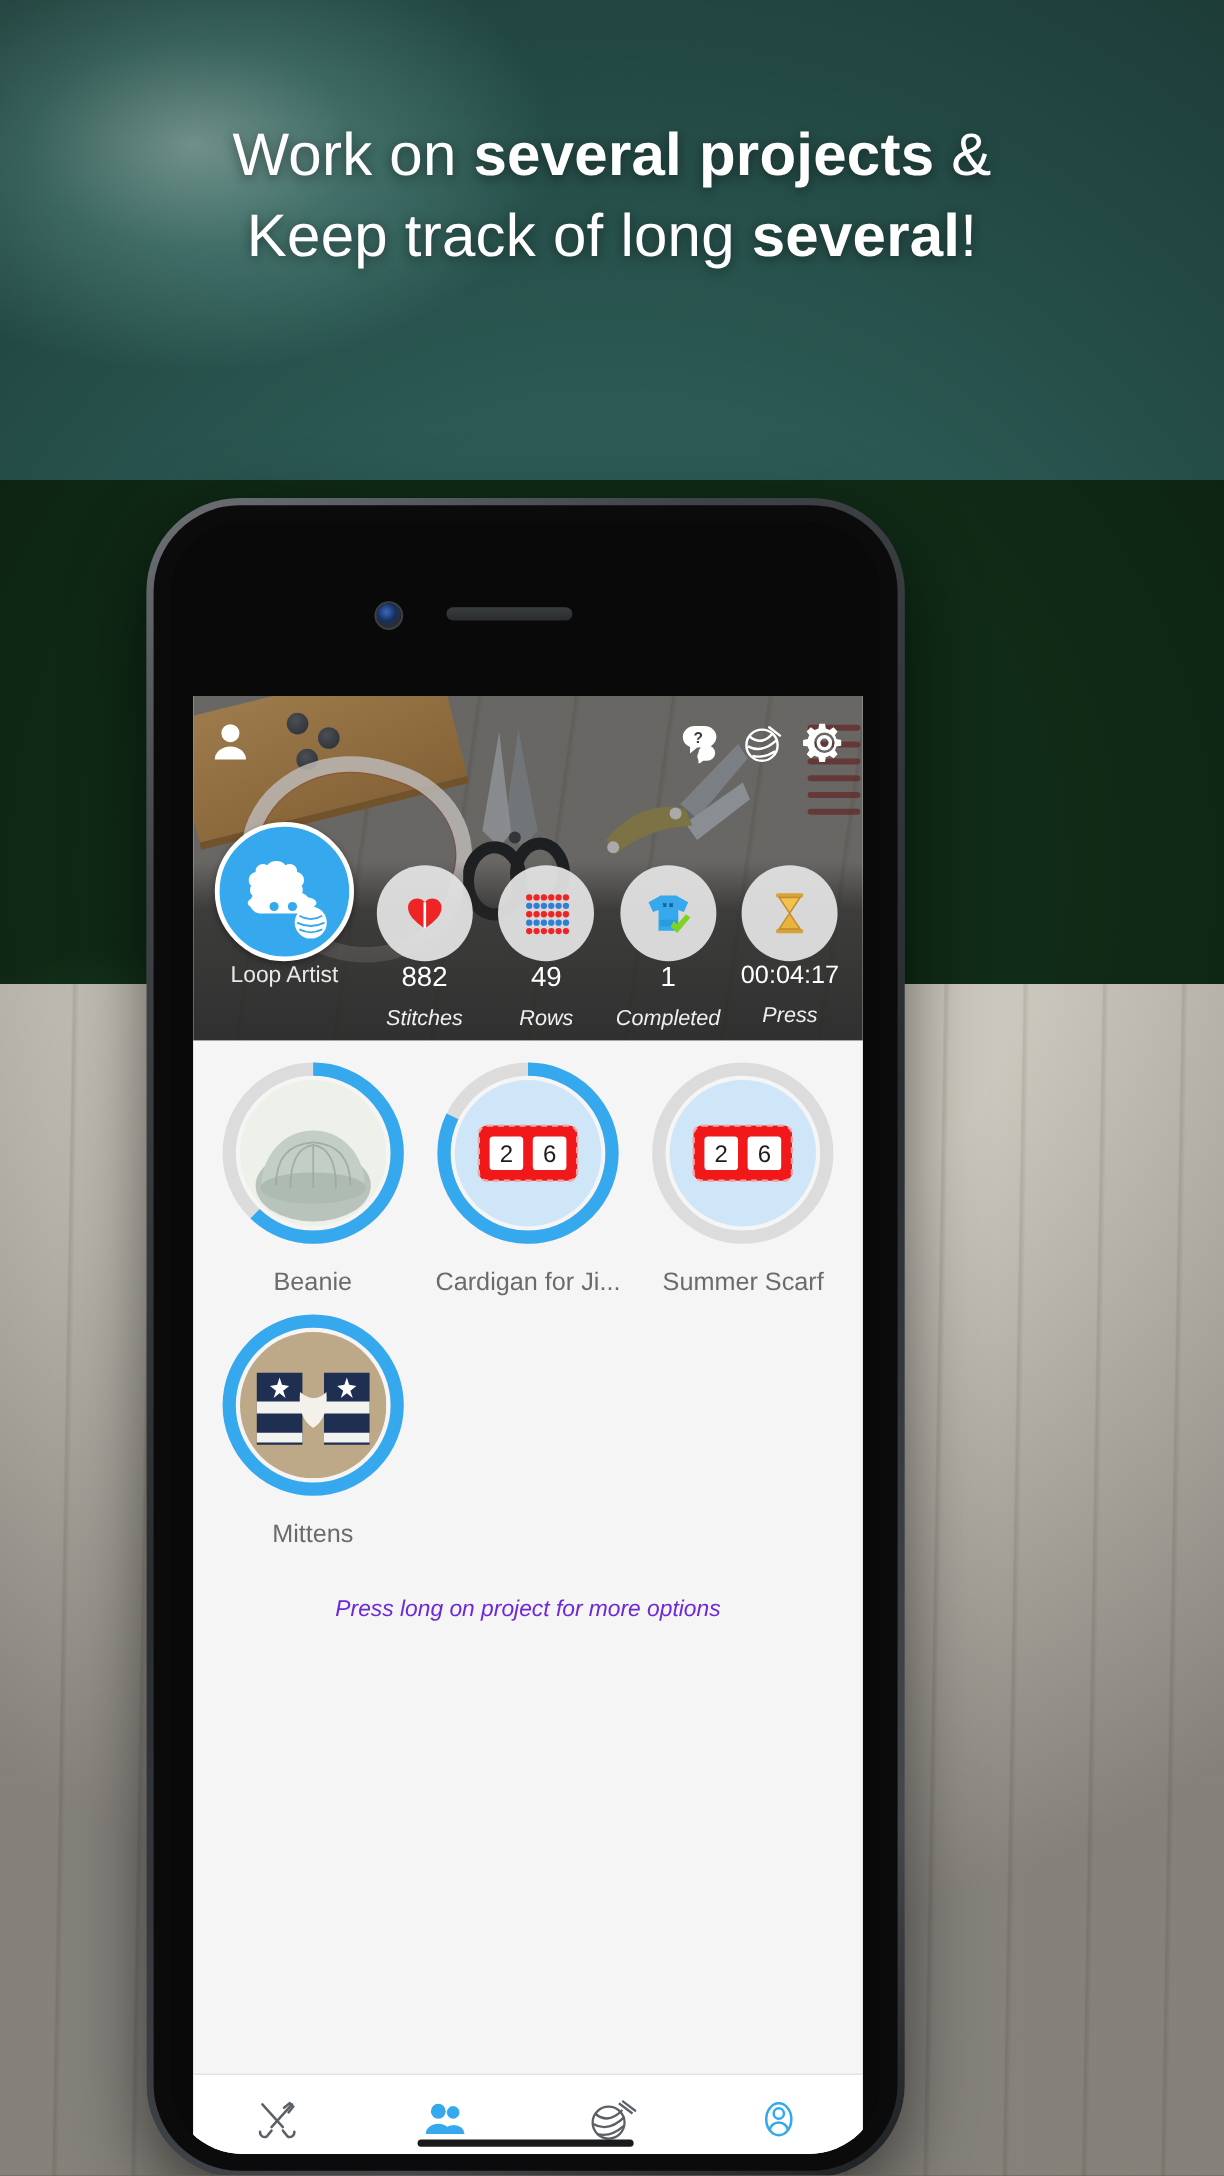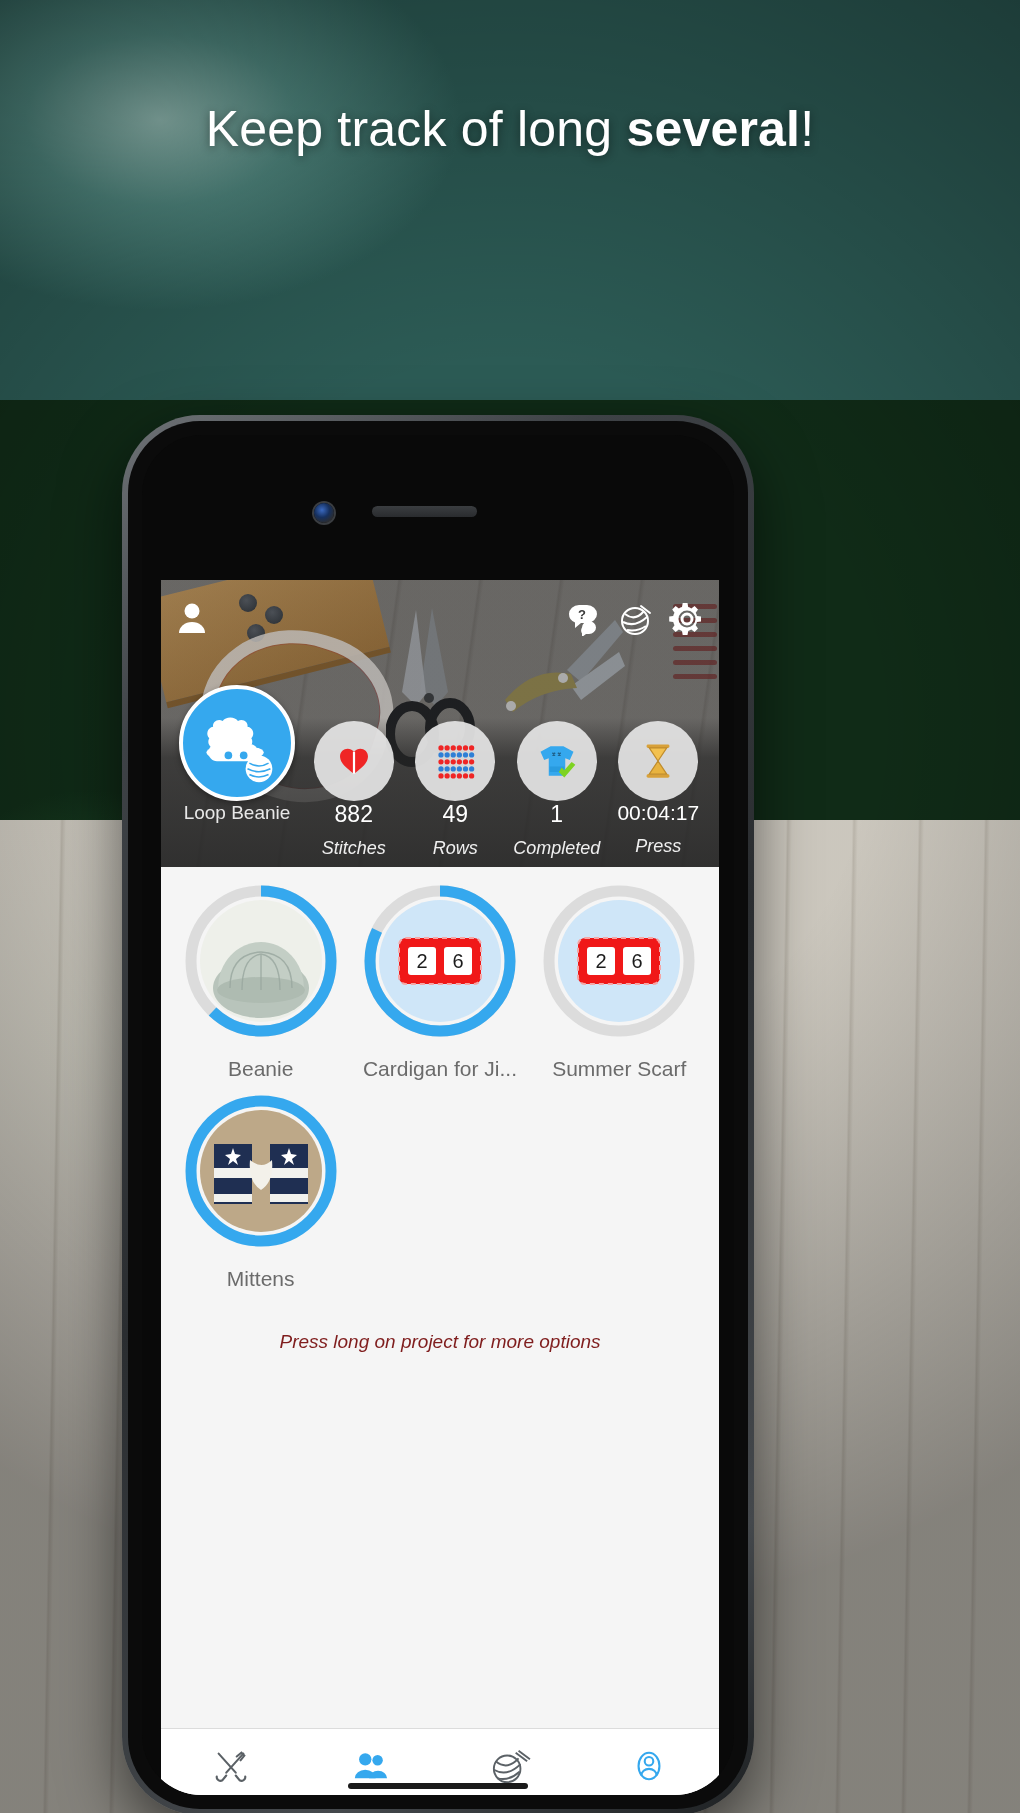--- a/index.html
+++ b/index.html
@@ -193,21 +193,21 @@
     width: 122px; height: 122px; border-radius: 50%;
     overflow:hidden; position:relative; z-index:2;
     display:flex; align-items:center; justify-content:center;
   }
   .proj-name {
     margin-top: 18px; font-size: 21px; color: #6b6b6b;
     white-space: nowrap;
   }
   .hint {
     width:100%; text-align:center; margin-top: 28px;
-    font-size: 19px; font-style: italic; color:#7f1d1d;
+    font-size: 19px; font-style: italic; color:#6d28d9;
   }
 
   
   .tabbar {
     flex: 0 0 74px; height: 74px;
     background:#fff; border-top: 1px solid #dcdcdc;
     display:flex; align-items:center;
   }
   .tab { flex:1; display:flex; align-items:center; justify-content:center; cursor:pointer; }
 
@@ -218,20 +218,21 @@
 </style>
 </head>
 <body>
 
 <div class="bg"></div>
 <div class="bg-lower"></div>
 <div class="bg-wood"></div>
 <div class="bg-vignette"></div>
 
 <div class="headline">
+  <div><span>Work on </span><b>several projects</b><span> &amp;</span></div>
   <div><span>Keep track of long </span><b>several</b><span>!</span></div>
 </div>
 
 <div class="phone">
   <div class="phone-inner">
     <div class="phone-screenframe">
 
       <div class="notch-cam"></div>
       <div class="notch-speaker"></div>
 
@@ -399,21 +400,21 @@
                   <path d="M14 9h20l-10 15z" fill="#f3c14f"></path>
                   <path d="M14 39h20l-10-15z" fill="#e8b33f"></path>
                   <path d="M14 9h20l-10 15z" fill="none" stroke="#c08c2c" stroke-width="1.4"></path>
                   <path d="M14 39h20l-10-15z" fill="none" stroke="#c08c2c" stroke-width="1.4"></path>
                 </svg>
               </div>
             </div>
           </div>
 
           <div class="hdr-labels">
-            <div class="lbl-user">Loop Beanie</div>
+            <div class="lbl-user">Loop Artist</div>
             <div class="lbl-cell">
               <div class="lbl-val">882</div>
               <div class="lbl-cap">Stitches</div>
             </div>
             <div class="lbl-cell">
               <div class="lbl-val">49</div>
               <div class="lbl-cap">Rows</div>
             </div>
             <div class="lbl-cell">
               <div class="lbl-val">1</div>

